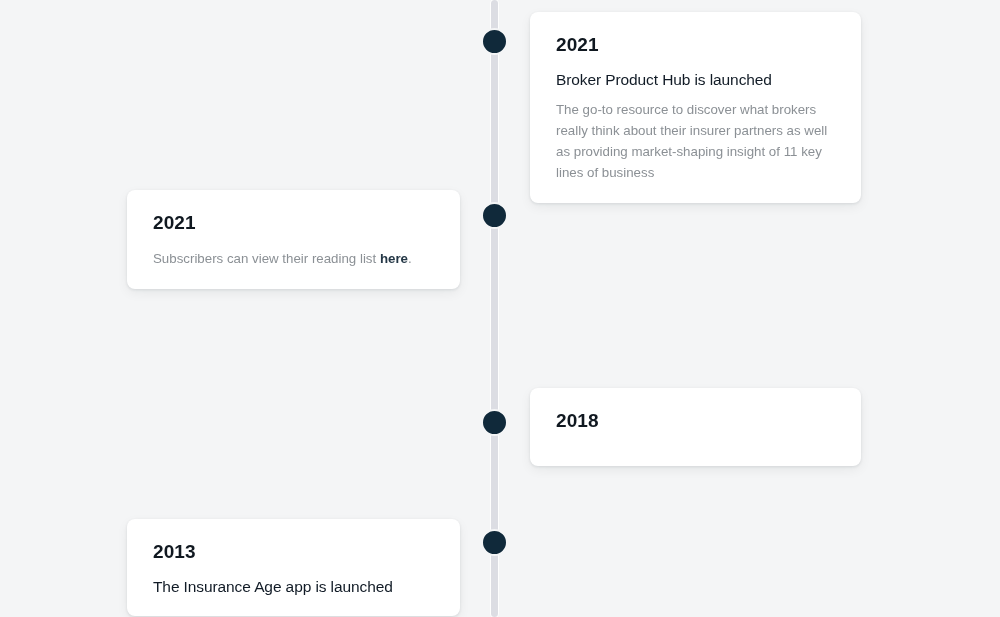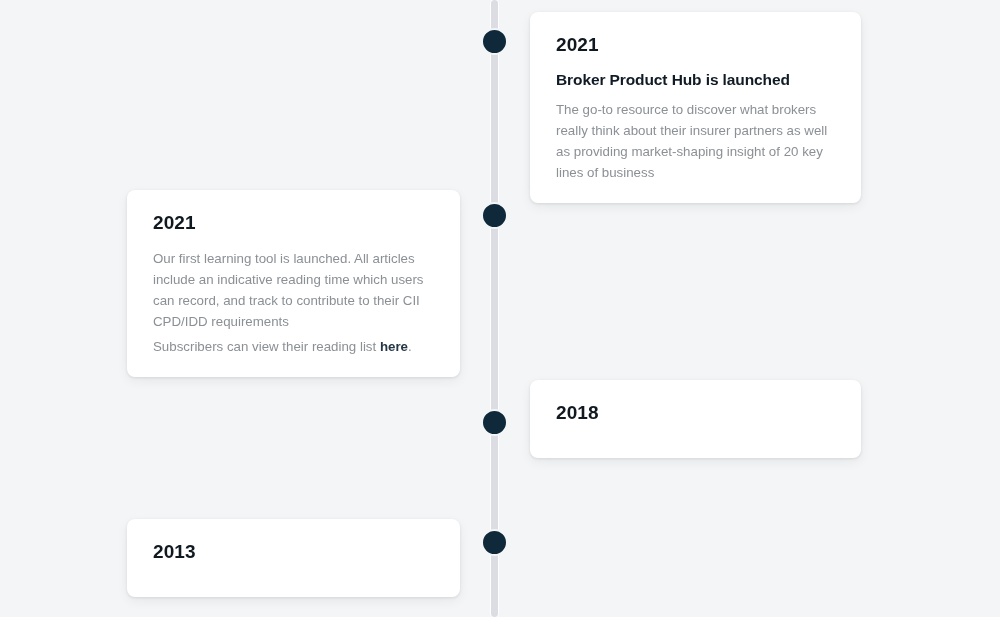--- a/index.html
+++ b/index.html
@@ -60,21 +60,21 @@
     font-size: 19px;
     font-weight: bold;
     color: #101820;
     letter-spacing: 0.1px;
     line-height: 1.15;
     margin: 0 0 14px 0;
   }
 
   .card-title {
     font-size: 15.5px;
-    font-weight: bold;
+    font-weight: normal;
     color: #111b26;
     line-height: 1.25;
     letter-spacing: -0.1px;
     margin: 0;
   }
 
   .card-body {
     font-size: 13.3px;
     color: #8b9095;
     line-height: 1.58;
@@ -95,33 +95,33 @@
 <body>
 
 <div class="timeline">
 
   <div class="spine"></div>
 
   <div class="dot" style="top:28px;"></div>
   <div class="card right" style="top:12px;">
     <div class="card-year">2021</div>
     <div class="card-title">Broker Product Hub is launched</div>
-    <p class="card-body">The go-to resource to discover what brokers really think about their insurer partners as well as providing market-shaping insight of 20 key lines of business</p>
+    <p class="card-body">The go-to resource to discover what brokers really think about their insurer partners as well as providing market-shaping insight of 11 key lines of business</p>
   </div>
 
   <div class="dot" style="top:202px;"></div>
   <div class="card left" style="top:190px;">
     <div class="card-year">2021</div>
-    <p class="card-body">Our first learning tool is launched. All articles include an indicative reading time which users can record, and track to contribute to their CII CPD/IDD requirements</p>
     <p class="card-body second-para"><span>Subscribers can view their reading list </span><a class="inline-link" href="#">here</a><span>.</span></p>
   </div>
 
   <div class="dot" style="top:409px;"></div>
-  <div class="card right" style="top:380px;">
+  <div class="card right" style="top:388px;">
     <div class="card-year">2018</div>
   </div>
 
   <div class="dot" style="top:529px;"></div>
   <div class="card left" style="top:519px;">
     <div class="card-year">2013</div>
+    <div class="card-title">The Insurance Age app is launched</div>
   </div>
 
 </div>
 
 </body></html>

